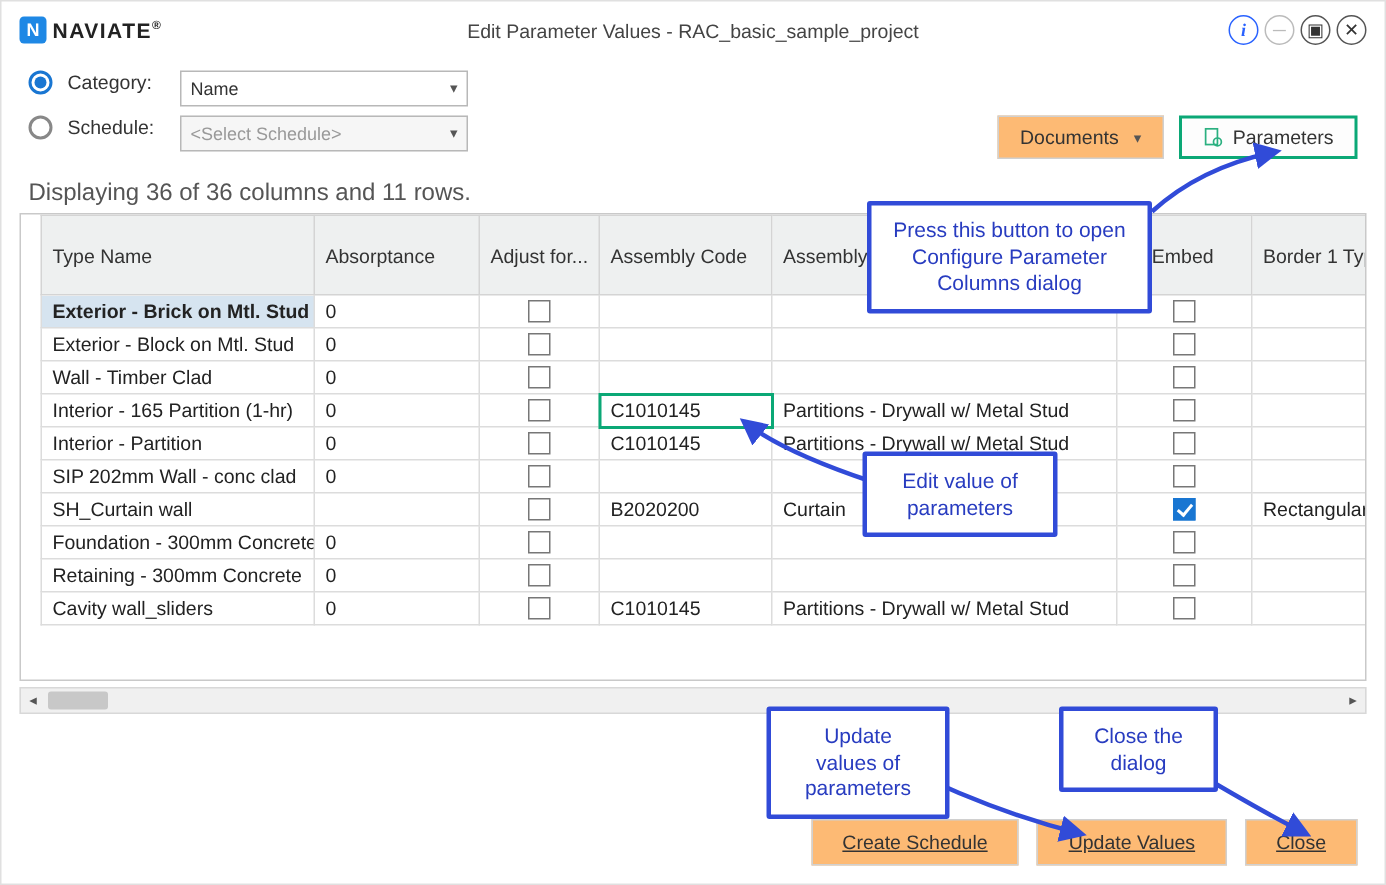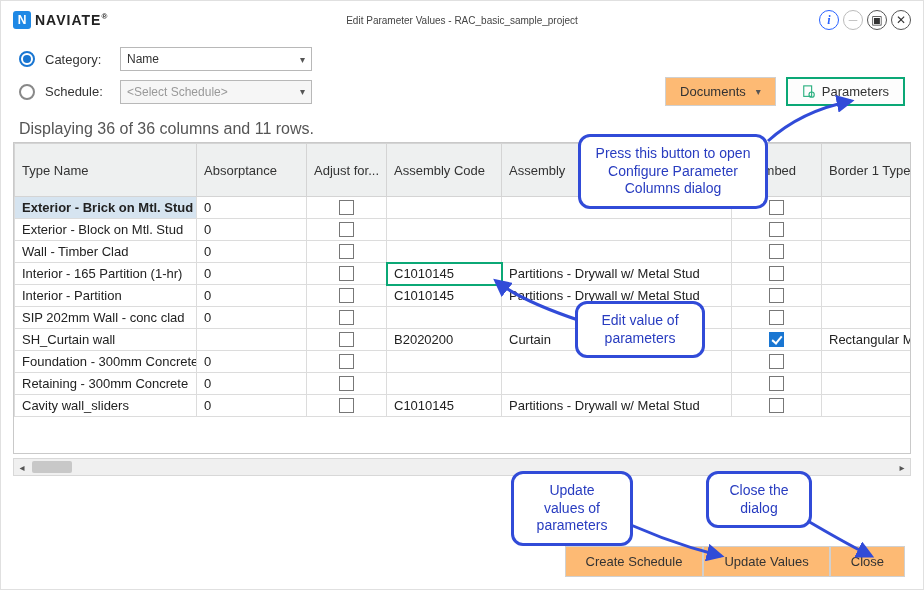--- a/index.html
+++ b/index.html
@@ -22,31 +22,31 @@
     position: relative;
     height: 34px;
   }
   .logo-block { display:flex; align-items:center; gap:4px;}
   .logo-square {
     width:18px;height:18px;background:#1e88e5;border-radius:3px;
     display:flex;align-items:center;justify-content:center;color:#fff;font-weight:bold;font-size:12px;
   }
   .logo-text { font-weight:700; letter-spacing:1px; font-size:14px; color:#222;}
   .logo-r { font-size:8px; vertical-align: top; }
-  .window-title { position:absolute; left:0;right:0;text-align:center;font-size:10px;color:#444;}
+  .window-title { position:absolute; left:0;right:0;text-align:center;font-size:13px;color:#444;}
   .win-icons { margin-left:auto; display:flex; gap:4px;}
   .win-icon {
     width:20px;height:20px;border:1.3px solid #555;border-radius:50%;
     display:flex;align-items:center;justify-content:center;font-size:12px;cursor:pointer;
   }
   .win-icon.info{ border-color:#2962ff;color:#2962ff; font-weight:bold; font-style:italic; font-family:Georgia,serif;}
   .win-icon.disabled{ border-color:#bbb;color:#bbb;}
   
   .filter-area { padding: 6px 18px 4px 18px; }
-  .filter-row { display:flex;align-items:center;gap:10px;margin:6px 0;}
+  .filter-row { display:flex;align-items:flex-start;gap:10px;margin:6px 0;}
   .radio {
     width:16px;height:16px;border:2px solid #888;border-radius:50%;
     display:flex;align-items:center;justify-content:center;flex-shrink:0;cursor:pointer;
   }
   .radio.sel { border-color:#1976d2;}
   .radio.sel::after{content:"";width:8px;height:8px;background:#1976d2;border-radius:50%;}
   .filter-label { width:65px; color:#333;}
   .combo {
     width:192px;height:24px;background:#fff;border:1px solid #b8b8b8;
     display:flex;align-items:center;padding:0 6px;justify-content:space-between;font-size:12px;
@@ -58,21 +58,21 @@
   .btn {
     background:#fdba74;border:1px solid #d0d0d0;padding:5px 14px;font-size:13px;
     display:flex;align-items:center;gap:6px;cursor:pointer;color:#333;
   }
   .btn.param-hl { border:2px solid #0ba876; background:#fdfdfd;}
   .doc-caret{font-size:10px;color:#555;margin-left:4px;}
   .icon-doc, .icon-param { width:14px;height:14px;}
   
   .status { padding: 4px 18px 4px 18px; color:#555; font-size:16px; }
   
-  .grid-wrap { margin:0 12px; border:1px solid #c9c9c9; height:312px; overflow:hidden; }
+  .grid-wrap { margin:0 12px; border:1px solid #c9c9c9; height:312px; overflow:hidden;padding-left:13px; }
   table.grid { border-collapse:collapse; width:100%; table-layout:fixed; }
   table.grid th {
     background:#eef0f0;border:1px solid #d4d4d4;padding:6px 7px;text-align:left;font-weight:400;
     color:#333;font-size:13px;height:53px;vertical-align:middle;white-space:nowrap;overflow:hidden;
   }
   table.grid td {
     border:1px solid #dcdcdc;padding:2px 7px;height:22px;font-size:13px;color:#222;
     white-space:nowrap;overflow:hidden;
   }
   table.grid tr.selected-row td:first-child{
@@ -90,26 +90,26 @@
   .cell-hl { outline:2px solid #0ba876; outline-offset:-1px;}
   
   .hscroll{
     margin:4px 12px 0 12px;height:18px;background:#f0f0f0;border:1px solid #d8d8d8;
     display:flex;align-items:center;position:relative;
   }
   .hscroll .arrow{width:16px;text-align:center;font-size:10px;color:#555;cursor:pointer;}
   .hscroll .thumb{position:absolute;left:18px;top:2px;height:12px;width:40px;background:#c8c8c8;border-radius:2px;}
   
   .bottom-bar{
-    position:absolute;bottom:12px;right:18px;display:flex;
+    position:absolute;bottom:12px;right:18px;display:flex;gap:12px;text-decoration:underline;
   }
   .bottom-bar .btn{padding:7px 20px;}
   
   .callout{
-    position:absolute;background:#fff;border:3px solid #314bd8;border-radius:12px;
+    position:absolute;background:#fff;border:3px solid #314bd8;border-radius:2px;
     padding:8px 14px;font-size:14px;color:#283cc0;text-align:center;line-height:1.25;
     z-index:50;
   }
   .svg-overlay{position:absolute;inset:0;pointer-events:none;z-index:40;}
 </style>
 </head>
 <body>
 
 <div class="header">
   <div class="logo-block">

